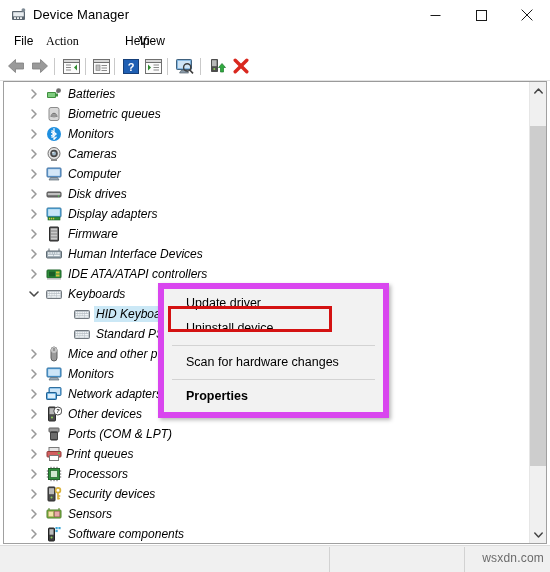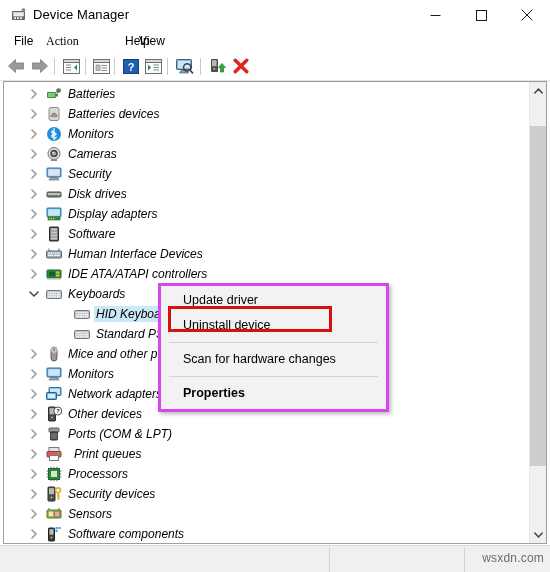--- a/index.html
+++ b/index.html
@@ -204,21 +204,21 @@
     color: #6b6b6b;
     letter-spacing: .2px;
   }
 
   
   #ctxmenu {
     position: absolute;
     left: 158px; top: 283px;
     width: 231px;
     background: #f2f2f2;
-    border: 3px solid #d946ef;
+    border: 6px solid #d946ef;
     box-shadow: 2px 2px 4px rgba(0,0,0,.28);
     box-sizing: border-box;
     padding: 2px 0 3px 0;
   }
   .cmi {
     position: relative;
     height: 25px;
     line-height: 25px;
     padding-left: 22px;
     font-size: 12.5px;
@@ -391,21 +391,21 @@
         <div class="trow" style="top:22px">
           <span class="chev" style="left:24px"><svg width="12" height="12" viewBox="0 0 12 12">
               <path d="M4 2 L8 6 L4 10" fill="none" stroke="#9a9a9a" stroke-width="1.6" stroke-linecap="round" stroke-linejoin="round"></path>
             </svg></span>
           <span class="ticon" style="left:42px"><svg width="16" height="16" viewBox="0 0 16 16">
               <rect x="3" y="1.5" width="10" height="13" rx="2" fill="#d9d9d9" stroke="#8c8c8c"></rect>
               <path d="M6 11 C6 7 10 7 10 11" fill="none" stroke="#6a6a6a" stroke-width="0.9"></path>
               <path d="M5 11 C5 6 11 6 11 11" fill="none" stroke="#6a6a6a" stroke-width="0.9"></path>
               <path d="M7.2 11.4 C7.2 8.6 8.8 8.6 8.8 11.4" fill="none" stroke="#6a6a6a" stroke-width="0.9"></path>
             </svg></span>
-          <span class="tlabel" style="left:62px">Batteries devices</span>
+          <span class="tlabel" style="left:62px">Biometric queues</span>
         </div>
         <div class="trow" style="top:42px">
           <span class="chev" style="left:24px"><svg width="12" height="12" viewBox="0 0 12 12">
               <path d="M4 2 L8 6 L4 10" fill="none" stroke="#9a9a9a" stroke-width="1.6" stroke-linecap="round" stroke-linejoin="round"></path>
             </svg></span>
           <span class="ticon" style="left:42px"><svg width="16" height="16" viewBox="0 0 16 16">
               <circle cx="8" cy="8" r="7" fill="#1e8fe0"></circle>
               <path d="M6 4.6 L10.2 8 L6 11.4 M8 2.6 L8 13.4 L10.2 11.2 M8 8 L5.6 6.2 M8 8 L5.6 9.8" fill="none" stroke="#ffffff" stroke-width="1.2" stroke-linejoin="round" stroke-linecap="round"></path>
             </svg></span>
           <span class="tlabel" style="left:62px">Monitors</span>
@@ -425,21 +425,21 @@
         </div>
         <div class="trow" style="top:82px">
           <span class="chev" style="left:24px"><svg width="12" height="12" viewBox="0 0 12 12">
               <path d="M4 2 L8 6 L4 10" fill="none" stroke="#9a9a9a" stroke-width="1.6" stroke-linecap="round" stroke-linejoin="round"></path>
             </svg></span>
           <span class="ticon" style="left:42px"><svg width="16" height="16" viewBox="0 0 16 16">
               <rect x="1" y="2" width="14" height="9" rx="0.8" fill="#6fa8dc" stroke="#3f6fa0"></rect>
               <rect x="2.2" y="3.2" width="11.6" height="6.6" fill="#d4e7f7"></rect>
               <path d="M4.5 11.5 L11.5 11.5 L13 14 L3 14 Z" fill="#9aa8b4" stroke="#5d6a74" stroke-width="0.7"></path>
             </svg></span>
-          <span class="tlabel" style="left:62px">Security</span>
+          <span class="tlabel" style="left:62px">Computer</span>
         </div>
         <div class="trow" style="top:102px">
           <span class="chev" style="left:24px"><svg width="12" height="12" viewBox="0 0 12 12">
               <path d="M4 2 L8 6 L4 10" fill="none" stroke="#9a9a9a" stroke-width="1.6" stroke-linecap="round" stroke-linejoin="round"></path>
             </svg></span>
           <span class="ticon" style="left:42px"><svg width="16" height="16" viewBox="0 0 16 16">
               <rect x="1" y="6" width="14" height="5" rx="1" fill="#7a7a7a" stroke="#4d4d4d"></rect>
               <rect x="1.8" y="7" width="12.4" height="2" fill="#c0c0c0"></rect>
               <circle cx="12.6" cy="10" r="0.7" fill="#4bd14b"></circle>
             </svg></span>
@@ -463,21 +463,21 @@
           <span class="chev" style="left:24px"><svg width="12" height="12" viewBox="0 0 12 12">
               <path d="M4 2 L8 6 L4 10" fill="none" stroke="#9a9a9a" stroke-width="1.6" stroke-linecap="round" stroke-linejoin="round"></path>
             </svg></span>
           <span class="ticon" style="left:42px"><svg width="16" height="16" viewBox="0 0 16 16">
               <rect x="3.5" y="1" width="9" height="14" rx="0.6" fill="#4d4d4d" stroke="#2b2b2b"></rect>
               <rect x="4.6" y="2.3" width="6.8" height="11.4" fill="#c9c9c9"></rect>
               <line x1="4.6" y1="5" x2="11.4" y2="5" stroke="#6e6e6e" stroke-width="0.8"></line>
               <line x1="4.6" y1="8" x2="11.4" y2="8" stroke="#6e6e6e" stroke-width="0.8"></line>
               <line x1="4.6" y1="11" x2="11.4" y2="11" stroke="#6e6e6e" stroke-width="0.8"></line>
             </svg></span>
-          <span class="tlabel" style="left:62px">Software</span>
+          <span class="tlabel" style="left:62px">Firmware</span>
         </div>
         <div class="trow" style="top:182px">
           <span class="chev" style="left:24px"><svg width="12" height="12" viewBox="0 0 12 12">
               <path d="M4 2 L8 6 L4 10" fill="none" stroke="#9a9a9a" stroke-width="1.6" stroke-linecap="round" stroke-linejoin="round"></path>
             </svg></span>
           <span class="ticon" style="left:42px"><svg width="16" height="16" viewBox="0 0 16 16">
               <rect x="1" y="4" width="14" height="8" rx="0.8" fill="#2f8f3c" stroke="#1d6327"></rect>
               <rect x="3" y="5.5" width="6" height="5" fill="#1b5e27"></rect>
               <rect x="10" y="5.5" width="3.5" height="2" fill="#d4c13a"></rect>
               <rect x="10" y="8.5" width="3.5" height="2" fill="#d4c13a"></rect>
@@ -628,21 +628,21 @@
         <div class="trow" style="top:362px">
           <span class="chev" style="left:24px"><svg width="12" height="12" viewBox="0 0 12 12">
               <path d="M4 2 L8 6 L4 10" fill="none" stroke="#9a9a9a" stroke-width="1.6" stroke-linecap="round" stroke-linejoin="round"></path>
             </svg></span>
           <span class="ticon" style="left:42px"><svg width="16" height="16" viewBox="0 0 16 16">
               <rect x="3" y="1.5" width="10" height="4" fill="#e6e6e6" stroke="#7a7a7a"></rect>
               <rect x="1" y="5.5" width="14" height="5.5" rx="0.8" fill="#d35f5f" stroke="#8e3b3b"></rect>
               <rect x="3.5" y="9.5" width="9" height="5" fill="#ffffff" stroke="#7a7a7a"></rect>
               <rect x="11.8" y="6.5" width="2" height="1.4" fill="#4bd14b"></rect>
             </svg></span>
-          <span class="tlabel" style="left:68px">Print queues</span>
+          <span class="tlabel" style="left:60px">Print queues</span>
         </div>
         <div class="trow" style="top:382px">
           <span class="chev" style="left:24px"><svg width="12" height="12" viewBox="0 0 12 12">
               <path d="M4 2 L8 6 L4 10" fill="none" stroke="#9a9a9a" stroke-width="1.6" stroke-linecap="round" stroke-linejoin="round"></path>
             </svg></span>
           <span class="ticon" style="left:42px"><svg width="16" height="16" viewBox="0 0 16 16">
               <rect x="2.5" y="2.5" width="11" height="11" fill="#2f8f3c" stroke="#1d6327"></rect>
               <rect x="4.5" y="4.5" width="7" height="7" fill="#cfe8cf" stroke="#1d6327" stroke-width="0.7"></rect>
               <g stroke="#4d4d4d" stroke-width="0.9">
                 <line x1="5" y1="2.5" x2="5" y2="0.8"></line>

